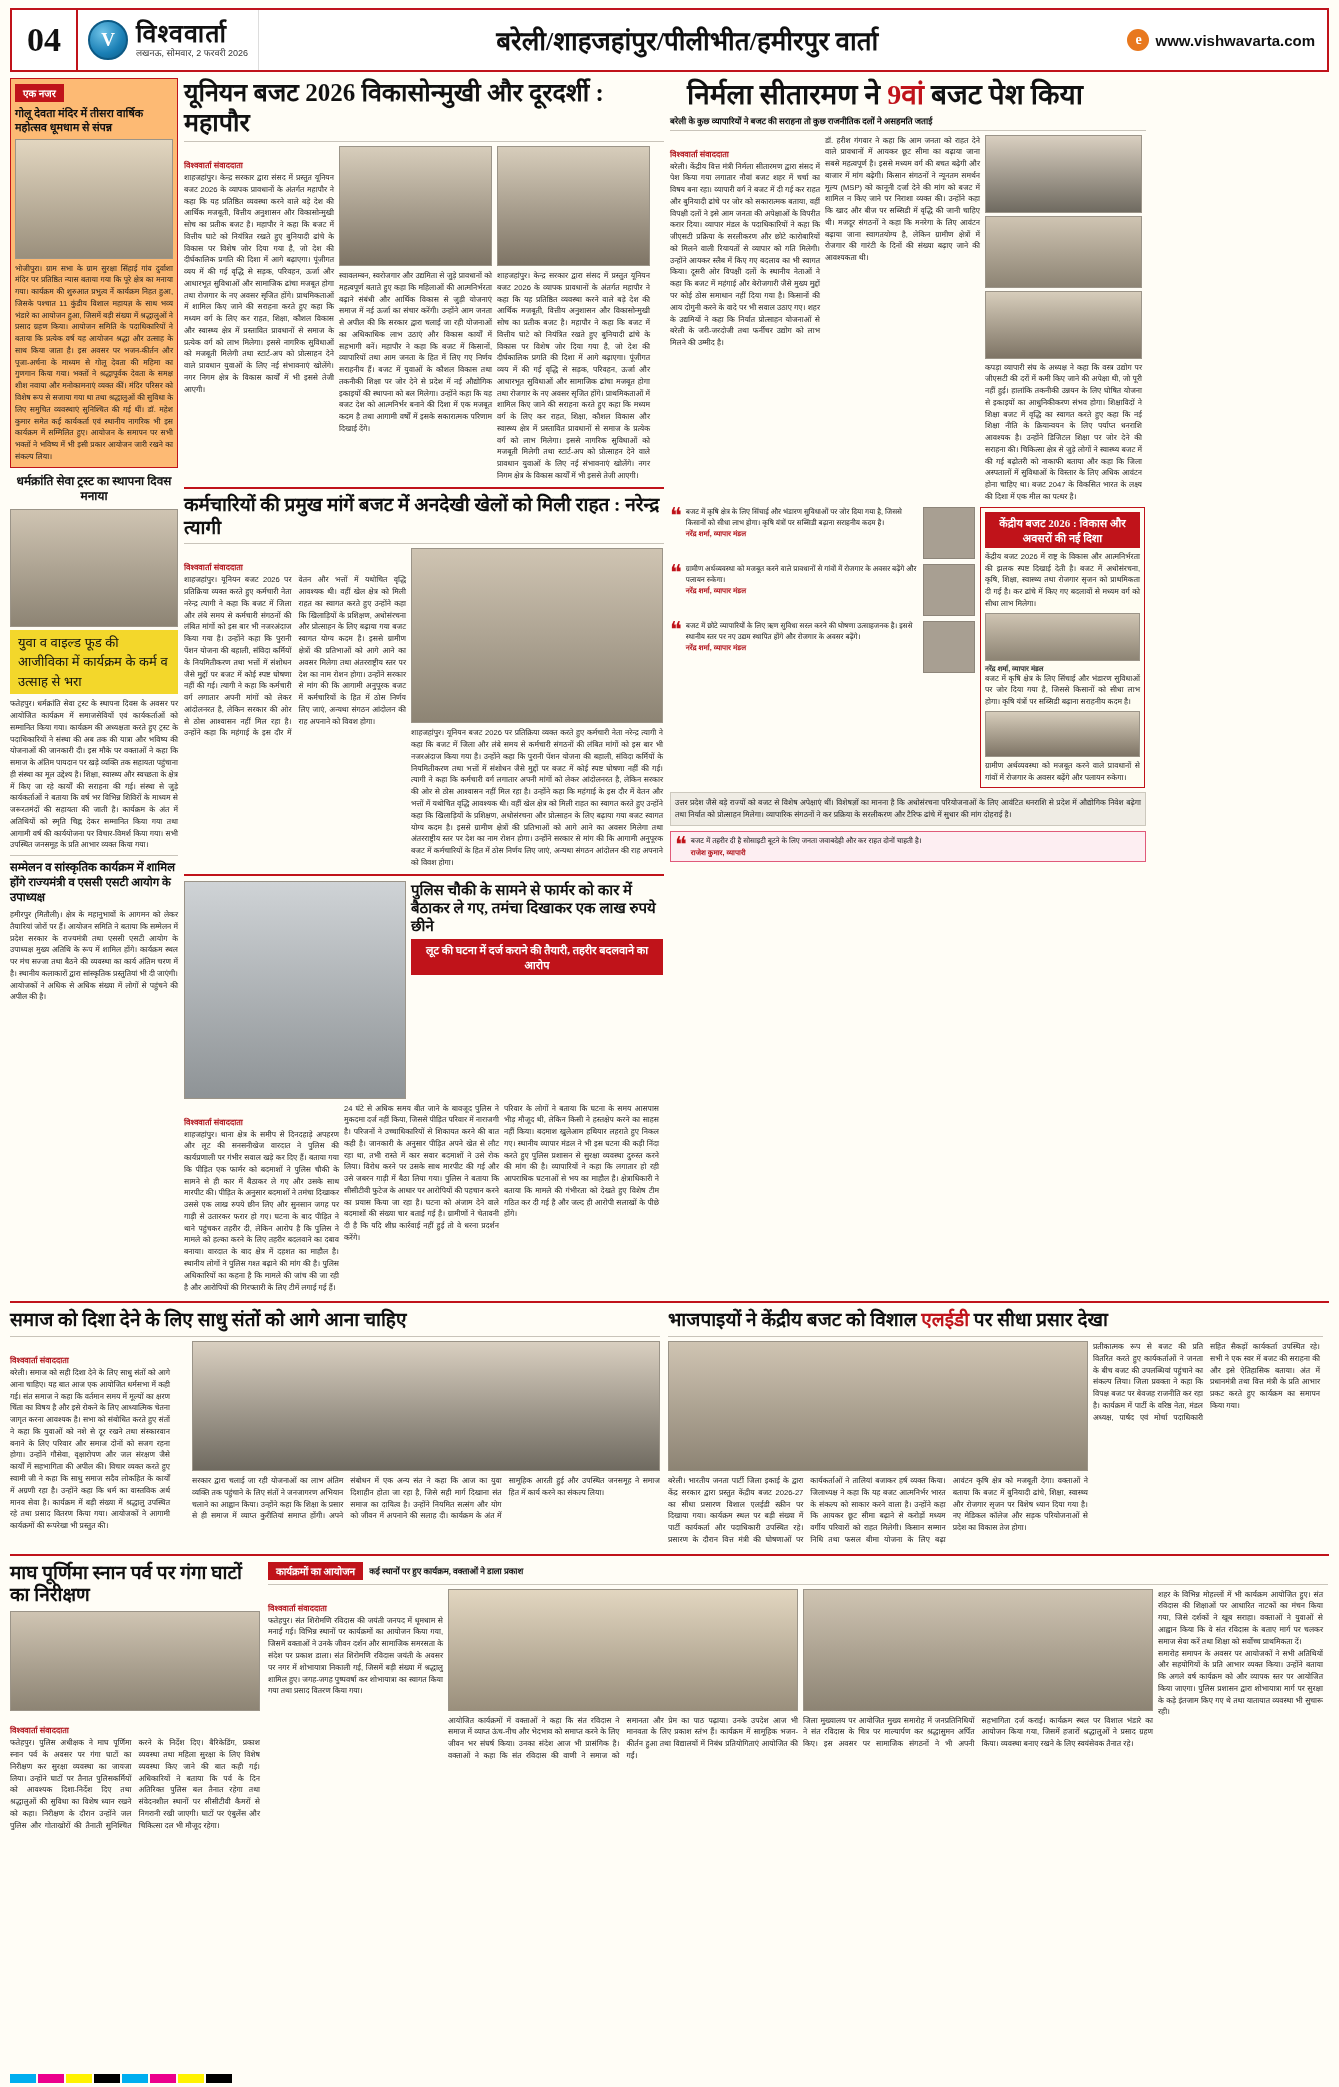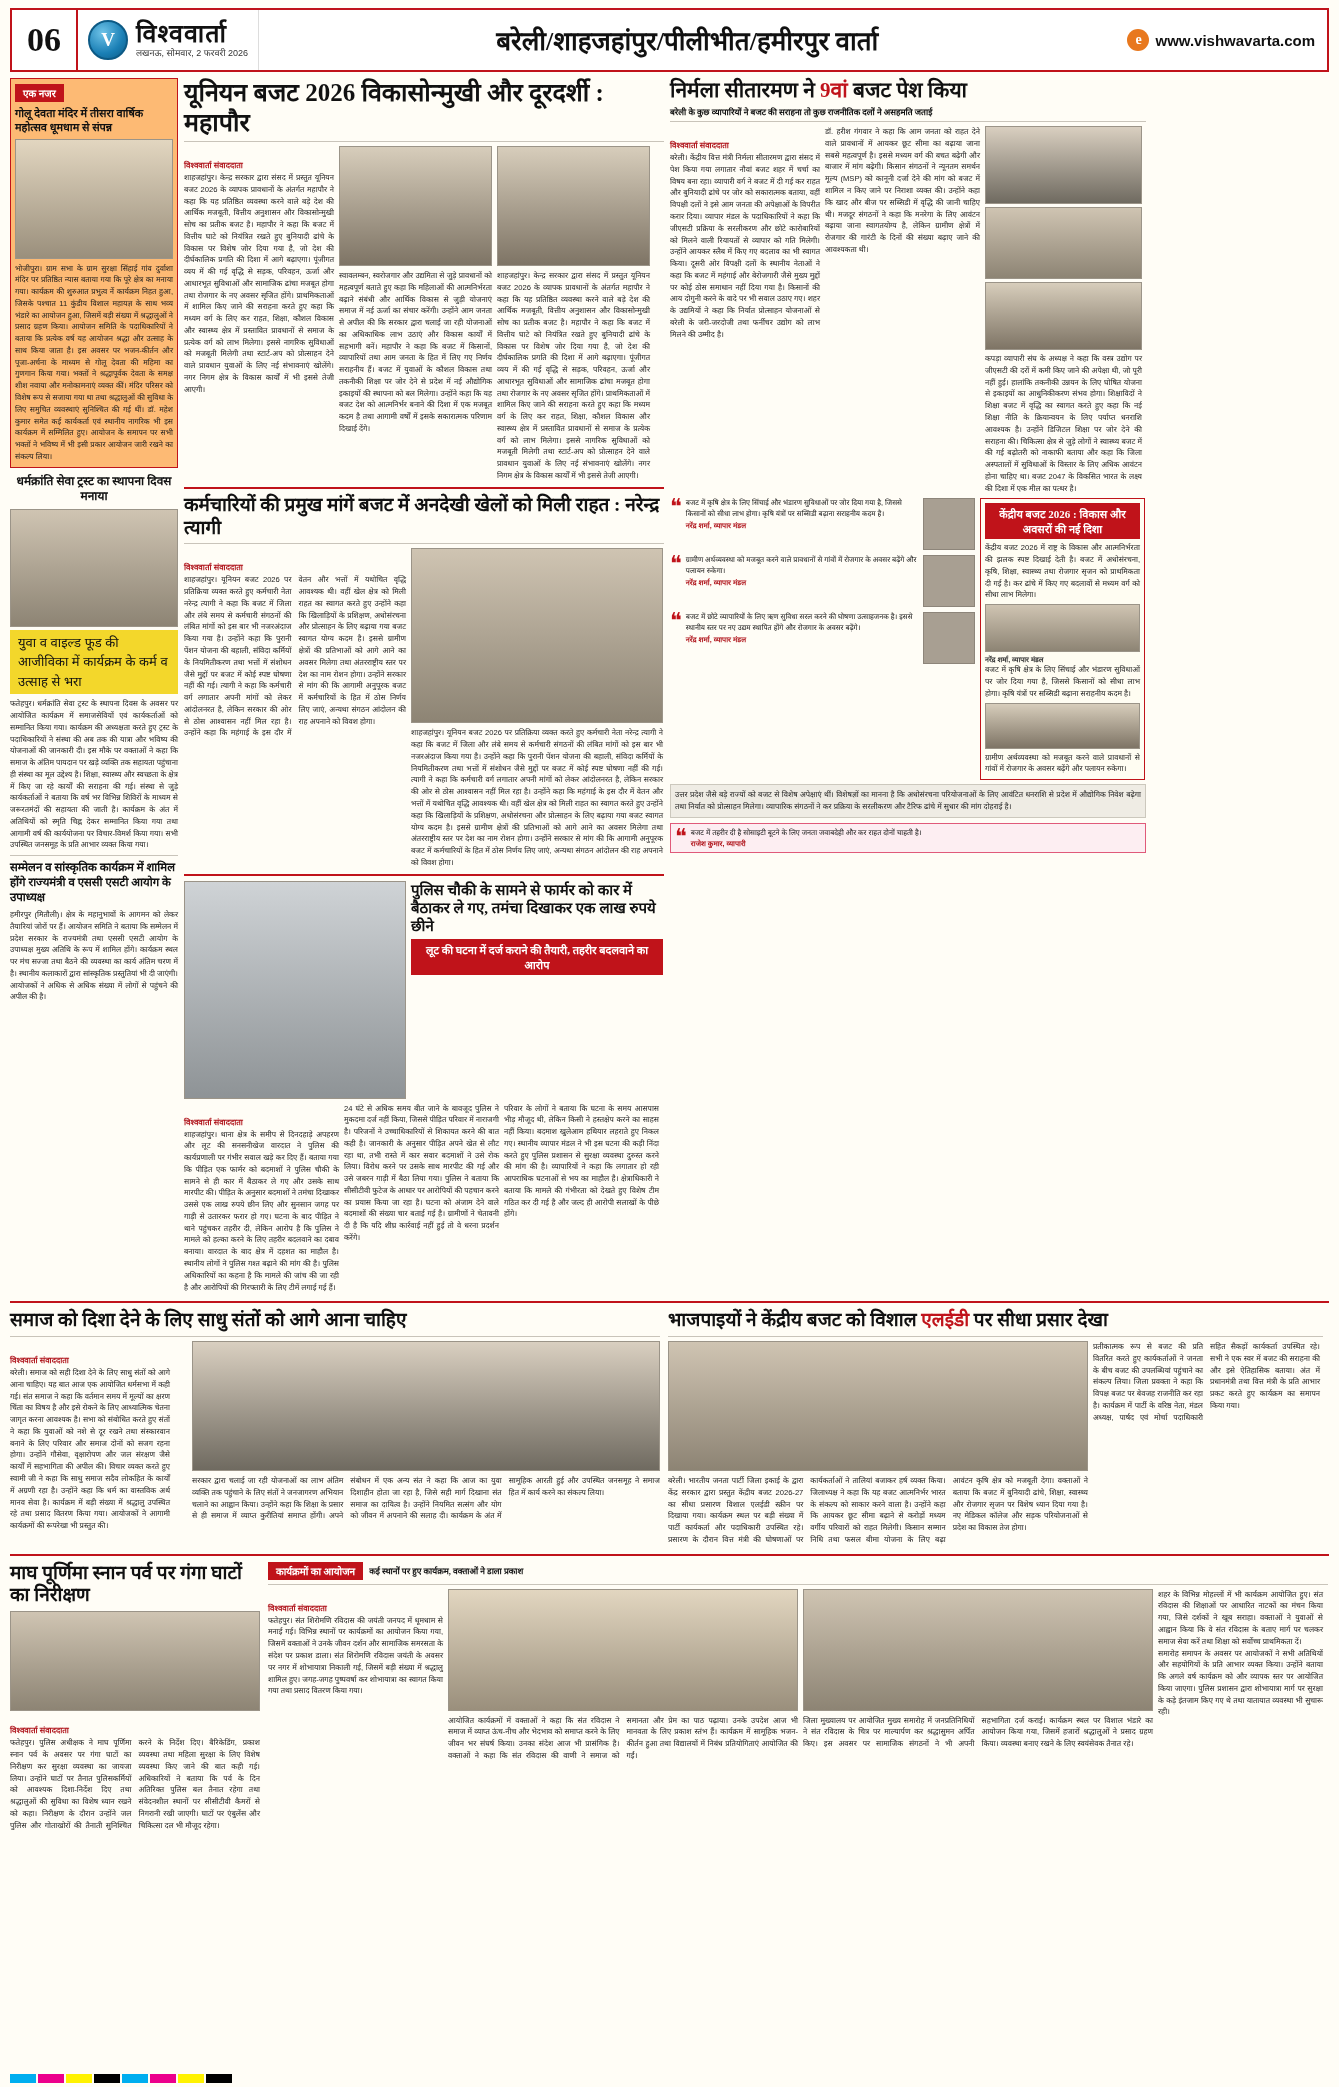--- a/index.html
+++ b/index.html
@@ -119,21 +119,21 @@
   .goldbox{ border:1px solid #c0131a; background:#fffdf2; padding:4px;}
   .centerhead{ text-align:center; }
   .sig { font-size:7px; font-weight:bold; color:#333; margin-top:2px;}
 </style>
 </head>
 <body>
 
 <div class="page">
 
   <div class="masthead">
-    <div class="pageno">06</div>
+    <div class="pageno">04</div>
     <div class="logo-wrap">
       <div class="logo-globe">V</div>
       <div class="logo-text">
         <div class="t1">विश्ववार्ता</div>
         <div class="t2">लखनऊ,  सोमवार, 2 फरवरी 2026</div>
       </div>
     </div>
     <div class="edition">बरेली/शाहजहांपुर/पीलीभीत/हमीरपुर वार्ता</div>
     <div class="siteurl">
       <span class="eicon">e</span>
@@ -237,21 +237,21 @@
         </div>
         <div style="width:155px;">
           <div class="body-text">परिवार के लोगों ने बताया कि घटना के समय आसपास भीड़ मौजूद थी, लेकिन किसी ने हस्तक्षेप करने का साहस नहीं किया। बदमाश खुलेआम हथियार लहराते हुए निकल गए।
 स्थानीय व्यापार मंडल ने भी इस घटना की कड़ी निंदा करते हुए पुलिस प्रशासन से सुरक्षा व्यवस्था दुरुस्त करने की मांग की है। व्यापारियों ने कहा कि लगातार हो रही आपराधिक घटनाओं से भय का माहौल है।
 क्षेत्राधिकारी ने बताया कि मामले की गंभीरता को देखते हुए विशेष टीम गठित कर दी गई है और जल्द ही आरोपी सलाखों के पीछे होंगे।</div>
         </div>
       </div>
     </div>
 
     <div class="colC">
-      <div class="medheadline" style="font-size:21px;">
+      <div class="medheadline" style="font-size:28px;margin-left:17px;">
         <span>निर्मला सीतारमण ने</span>
         <span class="red">9वां</span>
         <span>बजट पेश किया</span>
       </div>
       <div class="kicker" style="margin:3px 0;">बरेली के कुछ व्यापारियों ने बजट की सराहना तो कुछ राजनीतिक दलों ने असहमति जताई</div>
       <div class="rule"></div>
       <div class="figrow">
         <div style="width:150px;">
           <div class="byline">विश्ववार्ता संवाददाता</div>
           <div class="body-text">बरेली। केंद्रीय वित्त मंत्री निर्मला सीतारमण द्वारा संसद में पेश किया गया लगातार नौवां बजट शहर में चर्चा का विषय बना रहा। व्यापारी वर्ग ने बजट में दी गई कर राहत और बुनियादी ढांचे पर जोर को सकारात्मक बताया, वहीं विपक्षी दलों ने इसे आम जनता की अपेक्षाओं के विपरीत करार दिया।

